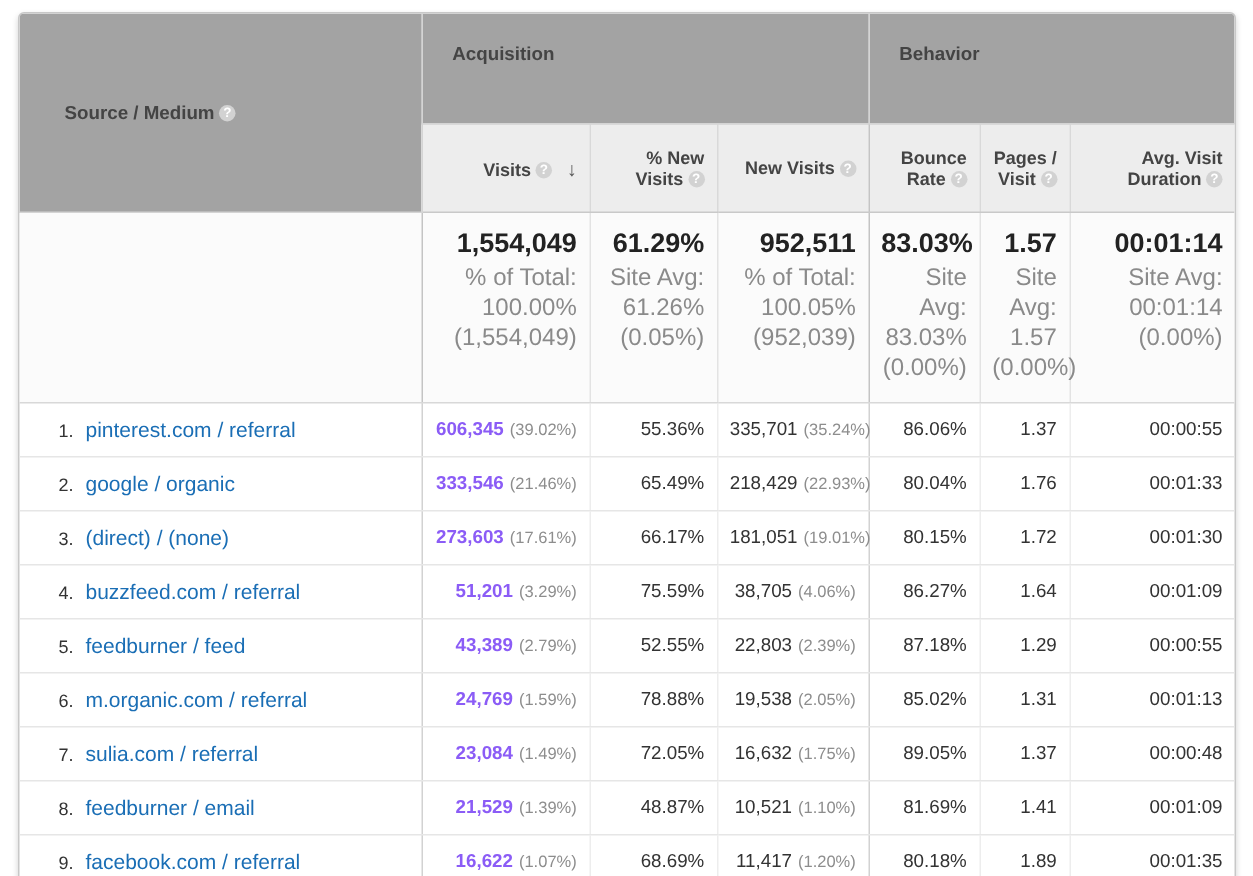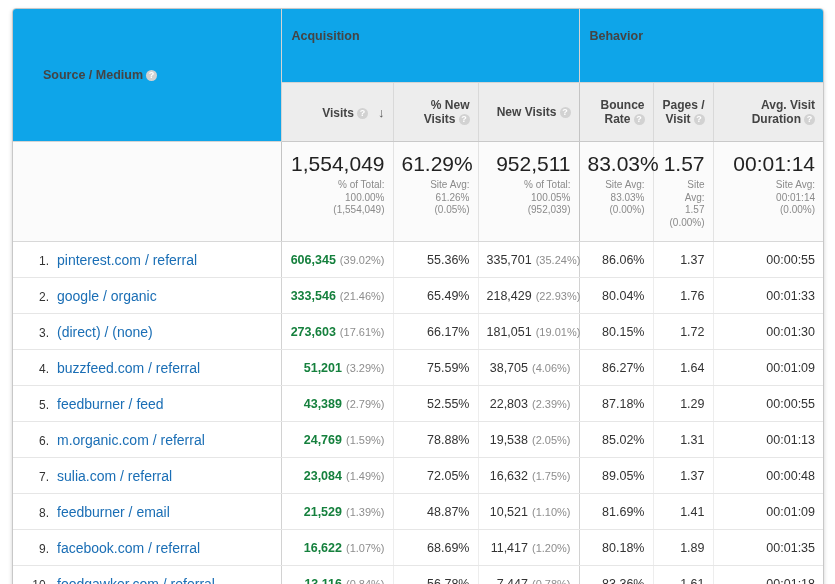--- a/index.html
+++ b/index.html
@@ -28,29 +28,29 @@
   }
   table.report {
     border-collapse: collapse;
     width: 810px;
     table-layout: fixed;
     font-size: 12px;
     color: #333;
   }
   
   thead .group-row th {
-    background: #0ea5e9;
+    background: #a3a3a3;
     border-bottom: 1px solid #d4d4d4;
     height: 53px;
     vertical-align: middle;
     font-weight: bold;
     font-size: 12.5px;
     color: #444;
     text-align: left;
-    padding: 0 10px;
+    padding: 0 20px;
   }
   thead .group-row th.src-head {
     border-right: 1px solid #d4d4d4;
     vertical-align: middle;
     text-align: left;
     padding-left: 30px;
     font-weight: bold;
   }
   thead .group-row th.acq-head {
     border-right: 1px solid #d4d4d4;
@@ -113,28 +113,28 @@
     vertical-align: top;
     height: 74px;
   }
   tbody tr.totals td.group-sep { border-right: 1px solid #c4c4c4; }
   tbody tr.totals td.no-right { border-right: none; text-align: right; }
   tbody tr.totals td.first-cell {
     border-right: 1px solid #c4c4c4;
     background: #fbfbfb;
   }
   .tot-main {
-    font-size: 21px;
+    font-size: 18px;
     color: #222;
-    font-weight: normal;
+    font-weight: bold;
     line-height: 1.15;
     white-space: nowrap;
   }
   .tot-sub {
-    font-size: 10px;
+    font-size: 16px;
     color: #8a8a8a;
     line-height: 1.25;
     margin-top: 3px;
   }
   
   tbody tr.data td {
     border-bottom: 1px solid #e6e6e6;
     border-right: 1px solid #ededed;
     padding: 9px 8px;
     height: 17px;
@@ -158,21 +158,21 @@
     font-size: 12px;
     text-align: right;
     margin-right: 8px;
   }
   .srclink {
     color: #1a6eb5;
     text-decoration: none;
     font-size: 14px;
     cursor: pointer;
   }
-  .big { font-weight: bold; color: #15803d; }
+  .big { font-weight: bold; color: #8b5cf6; }
   .pct { color: #8d8d8d; font-size: 11px; margin-left: 4px; }
 </style>
 </head>
 <body>
 
 <div id="page">
   <div class="table-wrap">
     <table class="report">
       <colgroup>
         <col style="width:268px">

